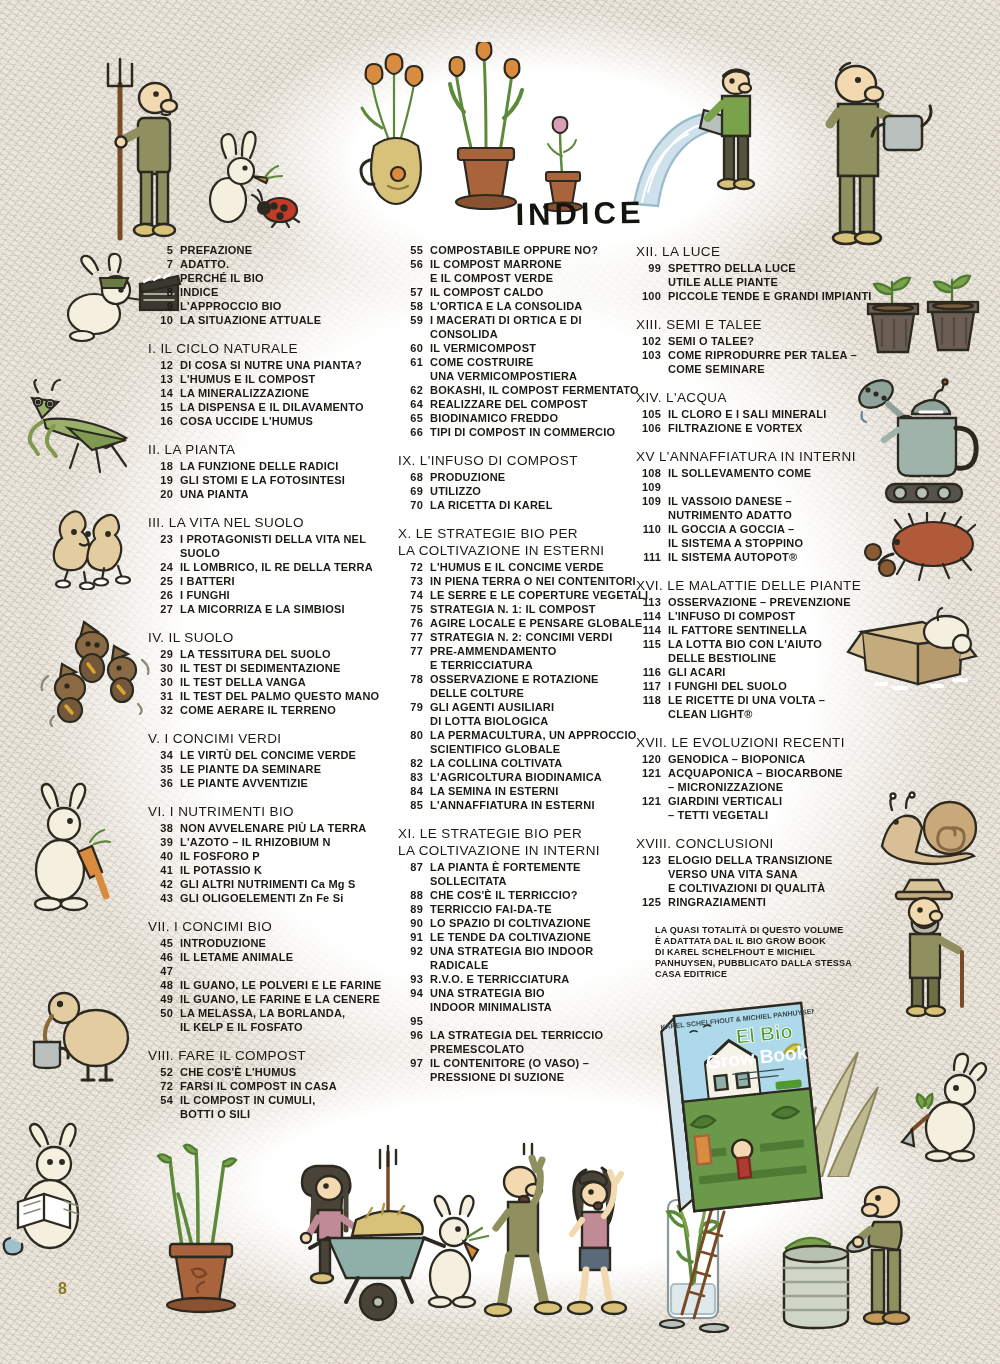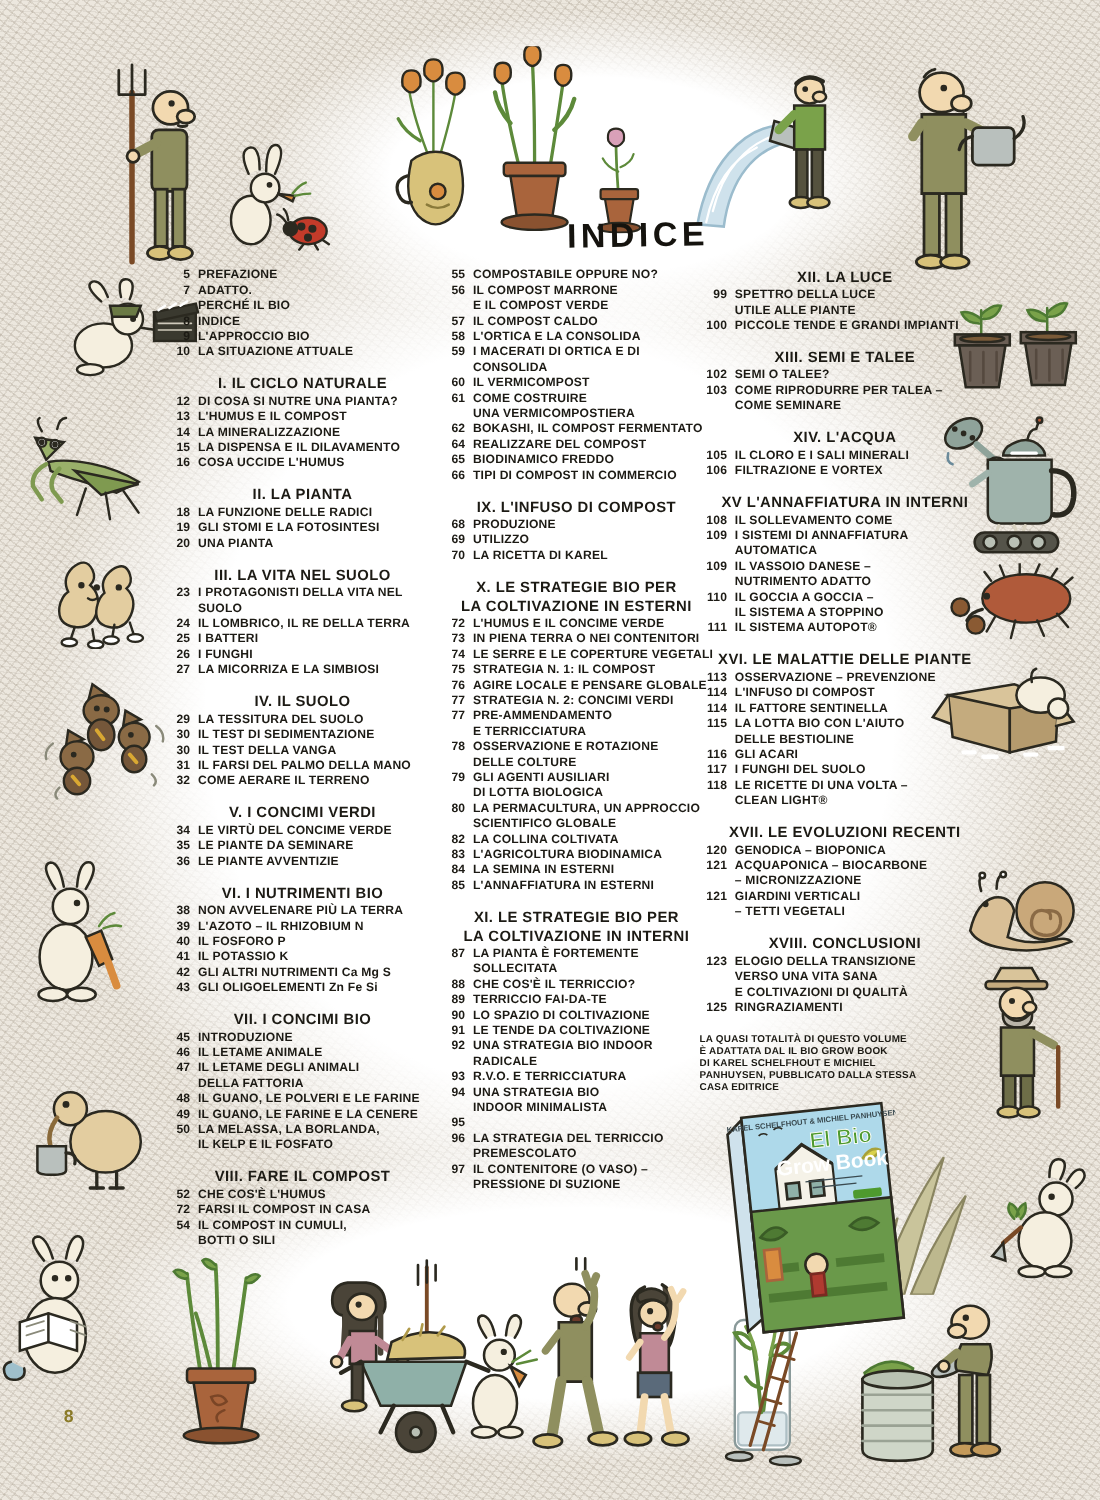--- a/index.html
+++ b/index.html
@@ -14,27 +14,27 @@
   .glow1{left:40px;top:150px;width:920px;height:1000px;background:radial-gradient(closest-side,#fff 68%,rgba(255,255,255,0) 100%);}
   .glow2{left:230px;top:10px;width:620px;height:300px;background:radial-gradient(closest-side,#fff 60%,rgba(255,255,255,0) 100%);}
   .glow3{left:90px;top:1040px;width:860px;height:290px;background:radial-gradient(closest-side,#fff 60%,rgba(255,255,255,0) 100%);}
   .title{position:absolute;left:490px;top:196px;width:180px;text-align:center;
          font-size:31px;font-weight:700;letter-spacing:4px;color:#15130e;transform:rotate(-1deg);}
   .col{position:absolute;color:#1c1a14;}
   .col1{left:148px;top:243px;width:254px;}
   .col2{left:398px;top:243px;width:252px;}
   .col3{left:636px;top:243px;width:264px;}
   .section{margin-bottom:14px;}
-  .sec-h{font-size:13.5px;font-weight:700;letter-spacing:.4px;line-height:15px;margin:1px 0 2px;text-align:center;}
+  .sec-h{font-size:13.5px;font-weight:400;letter-spacing:.4px;line-height:15px;margin:1px 0 2px;}
   .entry{display:flex;font-size:11px;font-weight:700;line-height:14px;letter-spacing:.2px;}
   .num{flex:0 0 25px;text-align:right;margin-right:7px;}
   .txt{flex:1;}
   .ln{display:block;}
   .note{margin-top:16px;width:230px;}
-  .note-ln{font-size:9px;font-weight:700;line-height:11px;letter-spacing:.2px;color:#1c1a14;}
+  .note-ln{font-size:9px;font-weight:700;line-height:11px;letter-spacing:.2px;color:#1c1a14;margin-left:19px;}
   .pagenum{position:absolute;left:58px;top:1280px;font-size:16px;font-weight:700;color:#8a7a28;}
   .ill{position:absolute;}
   .ill svg{width:100%;height:100%;display:block;}
 </style>
 </head>
 <body>
 
 <div class="glow glow1"></div>
 <div class="glow glow2"></div>
 <div class="glow glow3"></div>
@@ -703,21 +703,21 @@
       </div>
       <div class="entry">
         <span class="num">30</span>
         <span class="txt">
           <span class="ln">IL TEST DELLA VANGA</span>
         </span>
       </div>
       <div class="entry">
         <span class="num">31</span>
         <span class="txt">
-          <span class="ln">IL FARSI DEL PALMO DELLA MANO</span>
+          <span class="ln">IL TEST DEL PALMO QUESTO MANO</span>
         </span>
       </div>
       <div class="entry">
         <span class="num">32</span>
         <span class="txt">
           <span class="ln">COME AERARE IL TERRENO</span>
         </span>
       </div>
     </div>
     <div class="section">
@@ -789,24 +789,20 @@
         </span>
       </div>
       <div class="entry">
         <span class="num">46</span>
         <span class="txt">
           <span class="ln">IL LETAME ANIMALE</span>
         </span>
       </div>
       <div class="entry">
         <span class="num">47</span>
-        <span class="txt">
-          <span class="ln">IL LETAME DEGLI ANIMALI</span>
-          <span class="ln">DELLA FATTORIA</span>
-        </span>
       </div>
       <div class="entry">
         <span class="num">48</span>
         <span class="txt">
           <span class="ln">IL GUANO, LE POLVERI E LE FARINE</span>
         </span>
       </div>
       <div class="entry">
         <span class="num">49</span>
         <span class="txt">
@@ -1151,24 +1147,20 @@
     <div class="section">
       <div class="sec-h">XV L'ANNAFFIATURA IN INTERNI</div>
       <div class="entry">
         <span class="num">108</span>
         <span class="txt">
           <span class="ln">IL SOLLEVAMENTO COME</span>
         </span>
       </div>
       <div class="entry">
         <span class="num">109</span>
-        <span class="txt">
-          <span class="ln">I SISTEMI DI ANNAFFIATURA</span>
-          <span class="ln">AUTOMATICA</span>
-        </span>
       </div>
       <div class="entry">
         <span class="num">109</span>
         <span class="txt">
           <span class="ln">IL VASSOIO DANESE –</span>
           <span class="ln">NUTRIMENTO ADATTO</span>
         </span>
       </div>
       <div class="entry">
         <span class="num">110</span>

